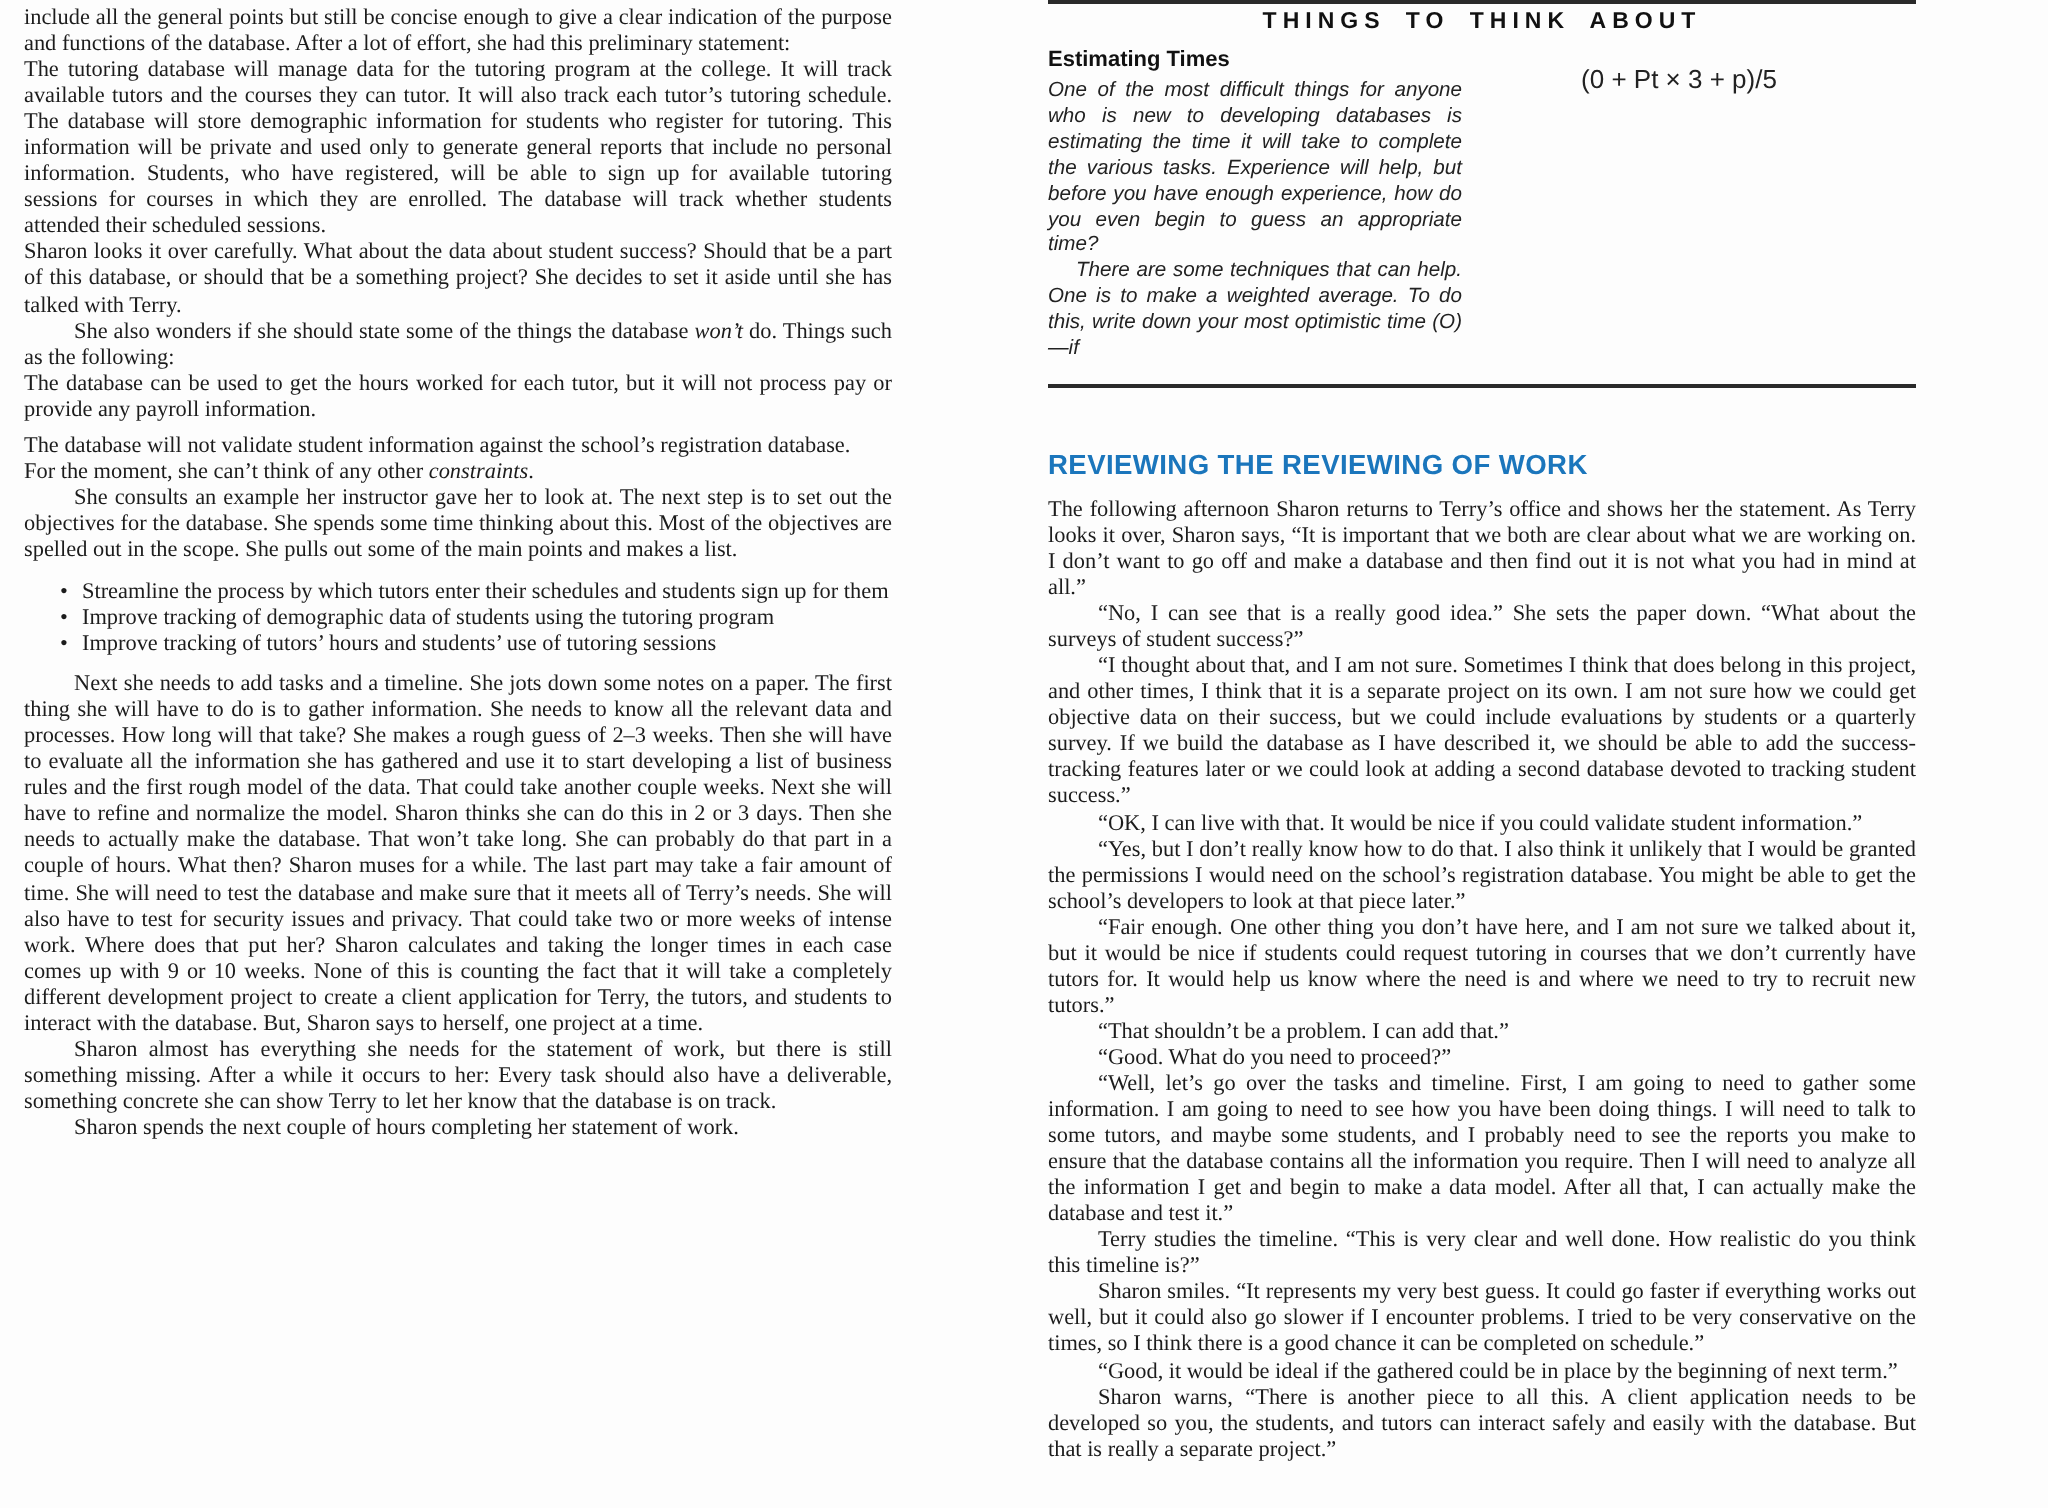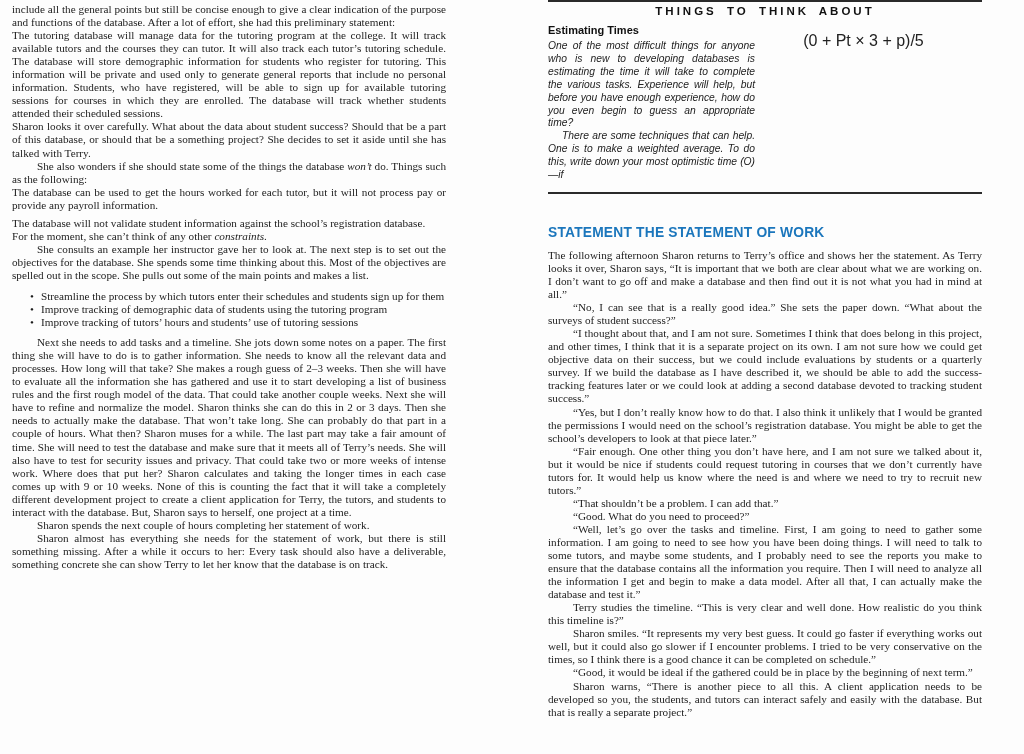--- a/index.html
+++ b/index.html
@@ -16,21 +16,21 @@
     font-family:"Liberation Serif", serif;
     font-size:11.2px;
     line-height:13.05px;
     text-align:justify;
     color:#1c1c1c;
   }
   .bodytext p { margin:0; }
   p.indent { text-indent:25px; }
   
   #left-col  { position:absolute; left:12px;  top:3px; width:434px; }
-  #right-col { position:absolute; left:548px; top:0;   width:434px; }
+  #right-col { position:absolute; left:524px; top:0;   width:434px; }
   
   .quote { margin:12px 24px 12px 28px; }
   .quote.first-of-pair { margin-bottom:5px; }
   .quote.second-of-pair { margin-top:0; }
   
   ul.objectives { list-style:none; margin:8px 0 7px 0; padding-left:29px; }
   ul.objectives li { position:relative; text-align:justify; }
   ul.objectives li::before {
     content:"\2022";
     position:absolute; left:-11px; top:0;
@@ -66,21 +66,21 @@
     font-style:italic;
     font-size:10.3px;
     line-height:12.9px;
     text-align:justify;
     color:#222;
   }
   .sb-par.sb-indent { text-indent:14px; }
   .sb-formula {
     font-family:"Liberation Sans", sans-serif;
     font-style:normal;
-    font-size:16px;
+    font-size:13px;
     text-align:center;
     margin:8px 0 7px 0;
     color:#222;
   }
   
   #section-heading {
     font-family:"Liberation Sans", sans-serif;
     font-weight:bold;
     font-size:13.8px;
     letter-spacing:0.2px;
@@ -108,46 +108,47 @@
     <p>For the moment, she can’t think of any other <i>constraints</i>.</p>
     <p class="indent">She consults an example her instructor gave her to look at. The next step is to set out the objectives for the database. She spends some time thinking about this. Most of the objectives are spelled out in the scope. She pulls out some of the main points and makes a list.</p>
 
     <ul class="objectives">
       <li>Streamline the process by which tutors enter their schedules and students sign up for them</li>
       <li>Improve tracking of demographic data of students using the tutoring program</li>
       <li>Improve tracking of tutors’ hours and students’ use of tutoring sessions</li>
     </ul>
 
     <p class="indent">Next she needs to add tasks and a timeline. She jots down some notes on a paper. The first thing she will have to do is to gather information. She needs to know all the relevant data and processes. How long will that take? She makes a rough guess of 2–3 weeks. Then she will have to evaluate all the information she has gathered and use it to start developing a list of business rules and the first rough model of the data. That could take another couple weeks. Next she will have to refine and normalize the model. Sharon thinks she can do this in 2 or 3 days. Then she needs to actually make the database. That won’t take long. She can probably do that part in a couple of hours. What then? Sharon muses for a while. The last part may take a fair amount of time. She will need to test the database and make sure that it meets all of Terry’s needs. She will also have to test for security issues and privacy. That could take two or more weeks of intense work. Where does that put her? Sharon calculates and taking the longer times in each case comes up with 9 or 10 weeks. None of this is counting the fact that it will take a completely different development project to create a client application for Terry, the tutors, and students to interact with the database. But, Sharon says to herself, one project at a time.</p>
+    <p class="indent">Sharon almost has everything she needs for the statement of work, but there is still something missing. After a while it occurs to her: Every task should also have a deliverable, something concrete she can show Terry to let her know that the database is on track.</p>
     <p class="indent">Sharon spends the next couple of hours completing her statement of work.</p>
-    <p class="indent">Sharon almost has everything she needs for the statement of work, but there is still something missing. After a while it occurs to her: Every task should also have a deliverable, something concrete she can show Terry to let her know that the database is on track.</p>
   </div>
 
   <div id="right-col">
 
     <div id="sidebar-box">
       <div class="sb-title">THINGS TO THINK ABOUT</div>
       <div class="sb-cols">
         <div class="sb-col1">
           <div class="sb-heading">Estimating Times</div>
           <p class="sb-par">One of the most difficult things for anyone who is new to developing databases is estimating the time it will take to complete the various tasks. Experience will help, but before you have enough experience, how do you even begin to guess an appropriate time?</p>
           <p class="sb-par sb-indent">There are some techniques that can help. One is to make a weighted average. To do this, write down your most optimistic time (O)—if</p>
         </div>
         <div class="sb-col2">
           <div class="sb-formula">(0 + Pt × 3 + p)/5</div>
         </div>
       </div>
     </div>
 
-    <h2 id="section-heading" style="color: rgb(27, 118, 188);">STATEMENT THE STATEMENT OF WORK</h2>
+    <h2 id="section-heading" style="color: rgb(27, 118, 188);">REVIEWING THE REVIEWING OF WORK</h2>
 
     <div class="bodytext">
       <p>The following afternoon Sharon returns to Terry’s office and shows her the statement. As Terry looks it over, Sharon says, “It is important that we both are clear about what we are working on. I don’t want to go off and make a database and then find out it is not what you had in mind at all.”</p>
       <p class="indent">“No, I can see that is a really good idea.” She sets the paper down. “What about the surveys of student success?”</p>
       <p class="indent">“I thought about that, and I am not sure. Sometimes I think that does belong in this project, and other times, I think that it is a separate project on its own. I am not sure how we could get objective data on their success, but we could include evaluations by students or a quarterly survey. If we build the database as I have described it, we should be able to add the success-tracking features later or we could look at adding a second database devoted to tracking student success.”</p>
+      <p class="indent">“OK, I can live with that. It would be nice if you could validate student information.”</p>
       <p class="indent">“Yes, but I don’t really know how to do that. I also think it unlikely that I would be granted the permissions I would need on the school’s registration database. You might be able to get the school’s developers to look at that piece later.”</p>
       <p class="indent">“Fair enough. One other thing you don’t have here, and I am not sure we talked about it, but it would be nice if students could request tutoring in courses that we don’t currently have tutors for. It would help us know where the need is and where we need to try to recruit new tutors.”</p>
       <p class="indent">“That shouldn’t be a problem. I can add that.”</p>
       <p class="indent">“Good. What do you need to proceed?”</p>
       <p class="indent">“Well, let’s go over the tasks and timeline. First, I am going to need to gather some information. I am going to need to see how you have been doing things. I will need to talk to some tutors, and maybe some students, and I probably need to see the reports you make to ensure that the database contains all the information you require. Then I will need to analyze all the information I get and begin to make a data model. After all that, I can actually make the database and test it.”</p>
       <p class="indent">Terry studies the timeline. “This is very clear and well done. How realistic do you think this timeline is?”</p>
       <p class="indent">Sharon smiles. “It represents my very best guess. It could go faster if everything works out well, but it could also go slower if I encounter problems. I tried to be very conservative on the times, so I think there is a good chance it can be completed on schedule.”</p>
       <p class="indent">“Good, it would be ideal if the gathered could be in place by the beginning of next term.”</p>
       <p class="indent">Sharon warns, “There is another piece to all this. A client application needs to be developed so you, the students, and tutors can interact safely and easily with the database. But that is really a separate project.”</p>
     </div>

